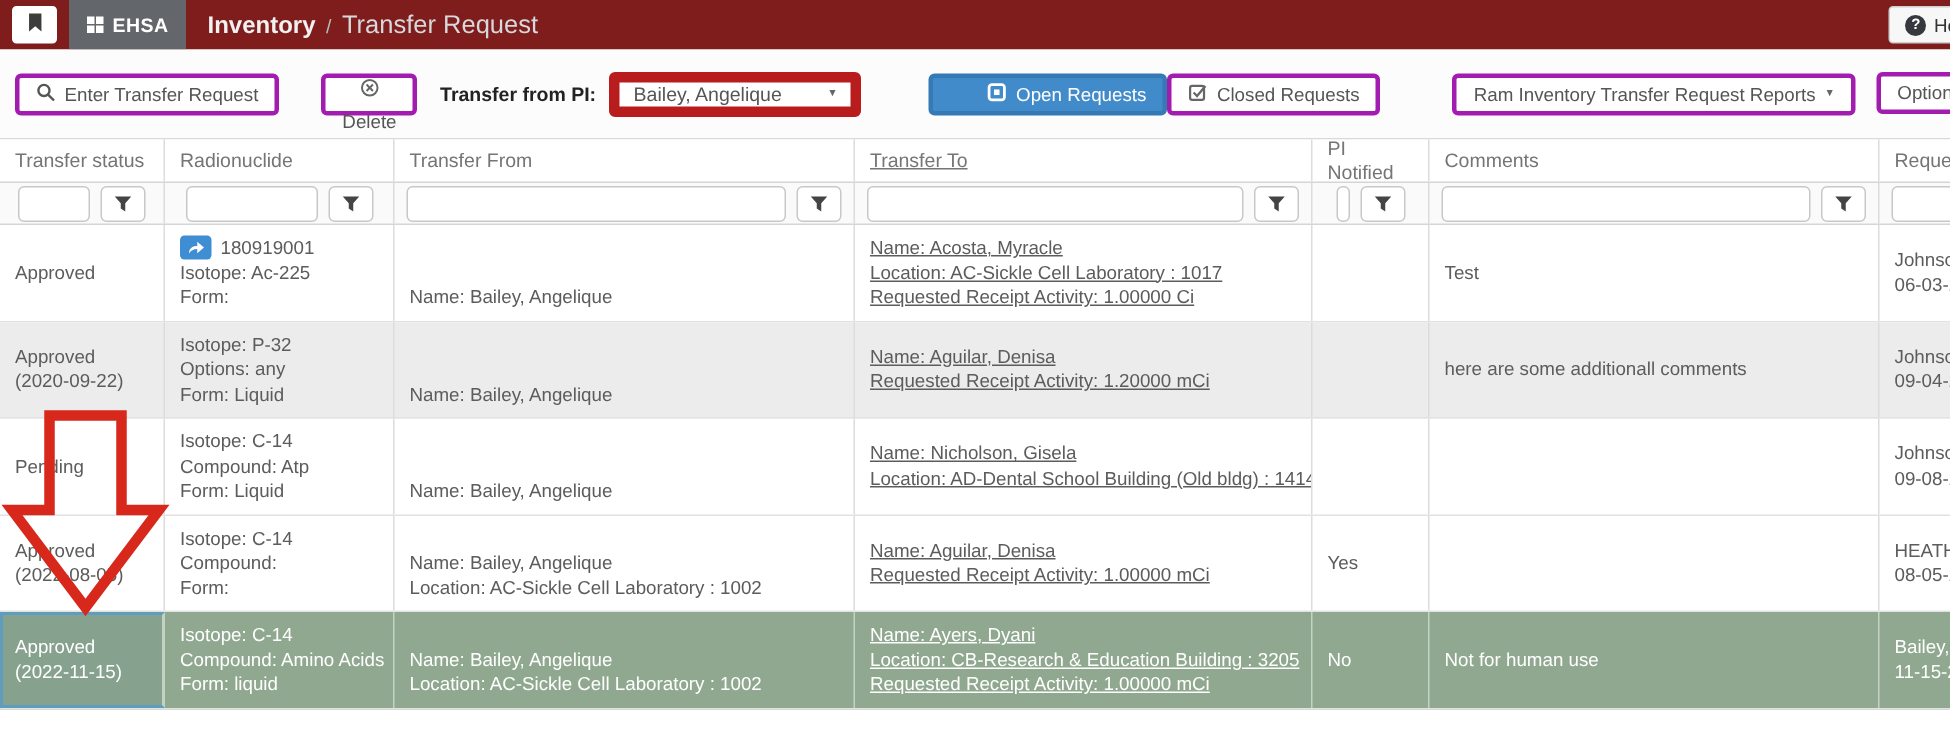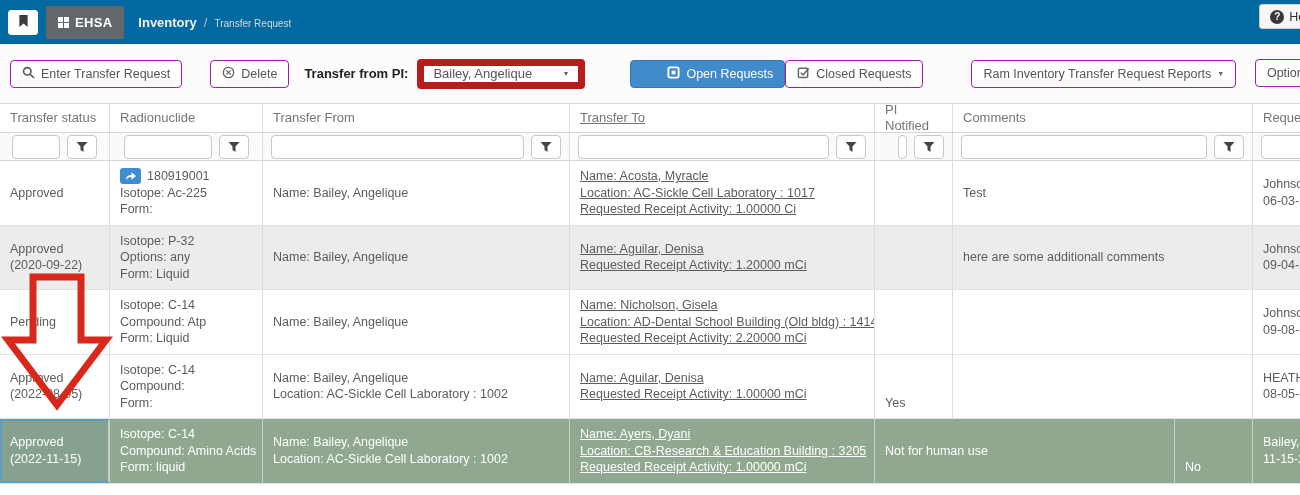--- a/index.html
+++ b/index.html
@@ -1,57 +1,57 @@
 <!DOCTYPE html>
 <html><head>
 <meta charset="utf-8">
 <style>
   * { margin:0; padding:0; box-sizing:border-box; }
   html,body { background:#fff; }
   body { font-family:"Liberation Sans", sans-serif; }
   .page { position:relative; width:1300px; height:495px; overflow:hidden; background:#fff; }
 
   
-  .navbar { position:relative; display:flex; align-items:center; height:44px; background:#0369a1; }
+  .navbar { position:relative; display:flex; align-items:center; height:33px; background:#7f1d1d; }
   .bm-btn { display:flex; align-items:center; justify-content:center; width:30px; height:25px;
             background:#fff; border:1px solid #fff; border-radius:3px; margin:0 8px; cursor:pointer; }
   .brand { display:flex; align-items:center; gap:6px; height:33px; padding:0 12px; background:#63666b; }
   .grid-ico { display:grid; grid-template-columns:5px 5px; grid-template-rows:5px 5px; gap:1px; }
   .grid-ico span { background:#fff; }
   .brand-label { color:#fff; font-weight:bold; font-size:13px; letter-spacing:.3px; }
   .crumbs { display:flex; align-items:baseline; gap:7px; margin-left:14px; }
-  .crumb-sec { color:#f1f1f1; font-size:13px; font-weight:bold; }
+  .crumb-sec { color:#f1f1f1; font-size:16px; font-weight:bold; }
   .crumb-sep { color:#b8bbbe; font-size:13px; }
-  .crumb-page { color:#d6d8da; font-size:10px; }
+  .crumb-page { color:#d6d8da; font-size:17px; }
   .help-btn { position:absolute; right:-26px; top:4px; height:25px; display:flex; align-items:center; gap:5px;
               background:#f7f7f7; border:1px solid #cfcfcf; border-radius:3px; padding:0 10px;
               font-size:12.5px; color:#333; cursor:pointer; }
   .qcircle { width:14px; height:14px; border-radius:50%; background:#35383c; color:#fff; font-size:10px;
              font-weight:bold; display:inline-flex; align-items:center; justify-content:center; }
 
   
   .toolbar { position:relative; display:flex; align-items:center; height:59px; padding:0 10px; background:#fcfcfc; }
   .btn { display:inline-flex; align-items:center; gap:6px; height:28px; padding:0 11px; background:#fff;
-         border:1px solid #a21caf; border-radius:4px; font-size:12.5px; color:#555; cursor:pointer; white-space:nowrap; }
+         border:3px solid #a21caf; border-radius:4px; font-size:12.5px; color:#555; cursor:pointer; white-space:nowrap; }
   .btn-blue { background:#428bca; border-color:#3579b5; color:#fff; }
   .tb-label { margin-left:15px; margin-right:9px; font-size:13px; font-weight:bold; color:#222; white-space:nowrap; }
   .select { display:flex; align-items:center; justify-content:space-between; width:168px; height:30px;
             background:#fff; border:7px solid #b91c1c; border-radius:4px; padding:0 9px; font-size:13px;
             color:#555; cursor:pointer; }
   .caret { font-size:7px; color:#666; line-height:1; }
-  .ml8{margin-left:0;} .ml28{margin-left:28px;} .ml45{margin-left:45px;padding-left:36px;} .ml48{margin-left:48px;}
+  .ml8{margin-left:0;} .ml28{margin-left:28px;flex-direction:column;} .ml45{margin-left:45px;padding-left:36px;} .ml48{margin-left:48px;}
   .options-btn { position:absolute; right:-22px; top:15px; }
 
   
   .grid { border-top:1px solid #d9d9d9; background:#fff; }
   .grid-inner { width:1413px; }
   .t-row { display:flex; border-bottom:1px solid #e2e2e2; }
   .cell { border-right:1px solid #dcdcdc; padding:7px 10px; font-size:12.5px; color:#5c5c5c;
           line-height:16.5px; display:flex; flex-direction:column; justify-content:center; overflow:hidden; }
-  .c1{width:110px;} .c2{width:153px;} .c3{width:307px;} .c4{width:305px;text-decoration:underline;} .c5{width:78px;justify-content:flex-end;} .c6{width:300px;} .c7{width:160px; border-right:none;}
+  .c1{width:110px;} .c2{width:153px;} .c3{width:307px;justify-content:flex-end;} .c4{width:305px;text-decoration:underline;} .c5{width:78px;} .c6{width:300px;} .c7{width:160px; border-right:none;}
   .thead .cell { color:#757575; font-size:13px; padding:5px 10px; height:28px; justify-content:center; }
   .thead { border-bottom:1px solid #d5d5d5; background:#fff; }
   .frow { background:#fafafa; border-bottom:1px solid #d5d5d5; }
   .frow .cell { flex-direction:row; align-items:center; gap:7px; padding:4px 8px; height:27px; }
   .f-input { height:24px; border:1px solid #c8c8c8; border-radius:4px; background:#fff; min-width:0; padding:0 5px; font-size:12px; }
   .f-btn { flex:none; width:30px; height:24px; display:inline-flex; align-items:center; justify-content:center;
            background:#fff; border:1px solid #c8c8c8; border-radius:4px; cursor:pointer; }
   .w48{width:48px;} .w88{width:88px;} .wfill{flex:1;} .w8{width:9px; padding:0;}
   .row-alt { background:#ececec; }
   .row-sel { background:#8fa88f; }
@@ -284,21 +284,20 @@
               <div class="nowrap">Isotope: C-14</div>
               <div class="nowrap">Compound: Atp</div>
               <div class="nowrap">Form: Liquid</div>
             </div>
             <div class="cell c3">
               <div class="nowrap">Name: Bailey, Angelique</div>
             </div>
             <div class="cell c4">
               <div class="nowrap">Name: Nicholson, Gisela</div>
               <div class="nowrap">Location: AD-Dental School Building (Old bldg) : 1414</div>
-              <div class="nowrap">Requested Receipt Activity: 2.20000 mCi</div>
             </div>
             <div class="cell c5"></div>
             <div class="cell c6"></div>
             <div class="cell c7">
               <div class="nowrap">Johnso</div>
               <div class="nowrap">09-08-2</div>
             </div>
           </div>
           <div class="t-row">
             <div class="cell c1">
@@ -339,25 +338,25 @@
             </div>
             <div class="cell c3">
               <div class="nowrap">Name: Bailey, Angelique</div>
               <div class="nowrap">Location: AC-Sickle Cell Laboratory : 1002</div>
             </div>
             <div class="cell c4">
               <div class="nowrap">Name: Ayers, Dyani</div>
               <div class="nowrap">Location: CB-Research &amp; Education Building : 3205</div>
               <div class="nowrap">Requested Receipt Activity: 1.00000 mCi</div>
             </div>
+            <div class="cell c5">
+              <div class="nowrap">No</div>
+            </div>
             <div class="cell c6">
               <div class="nowrap">Not for human use</div>
-            </div>
-            <div class="cell c5">
-              <div class="nowrap">No</div>
             </div>
             <div class="cell c7">
               <div class="nowrap">Bailey,</div>
               <div class="nowrap">11-15-2</div>
             </div>
           </div>
         </div>
     </div>
   </div>
 

